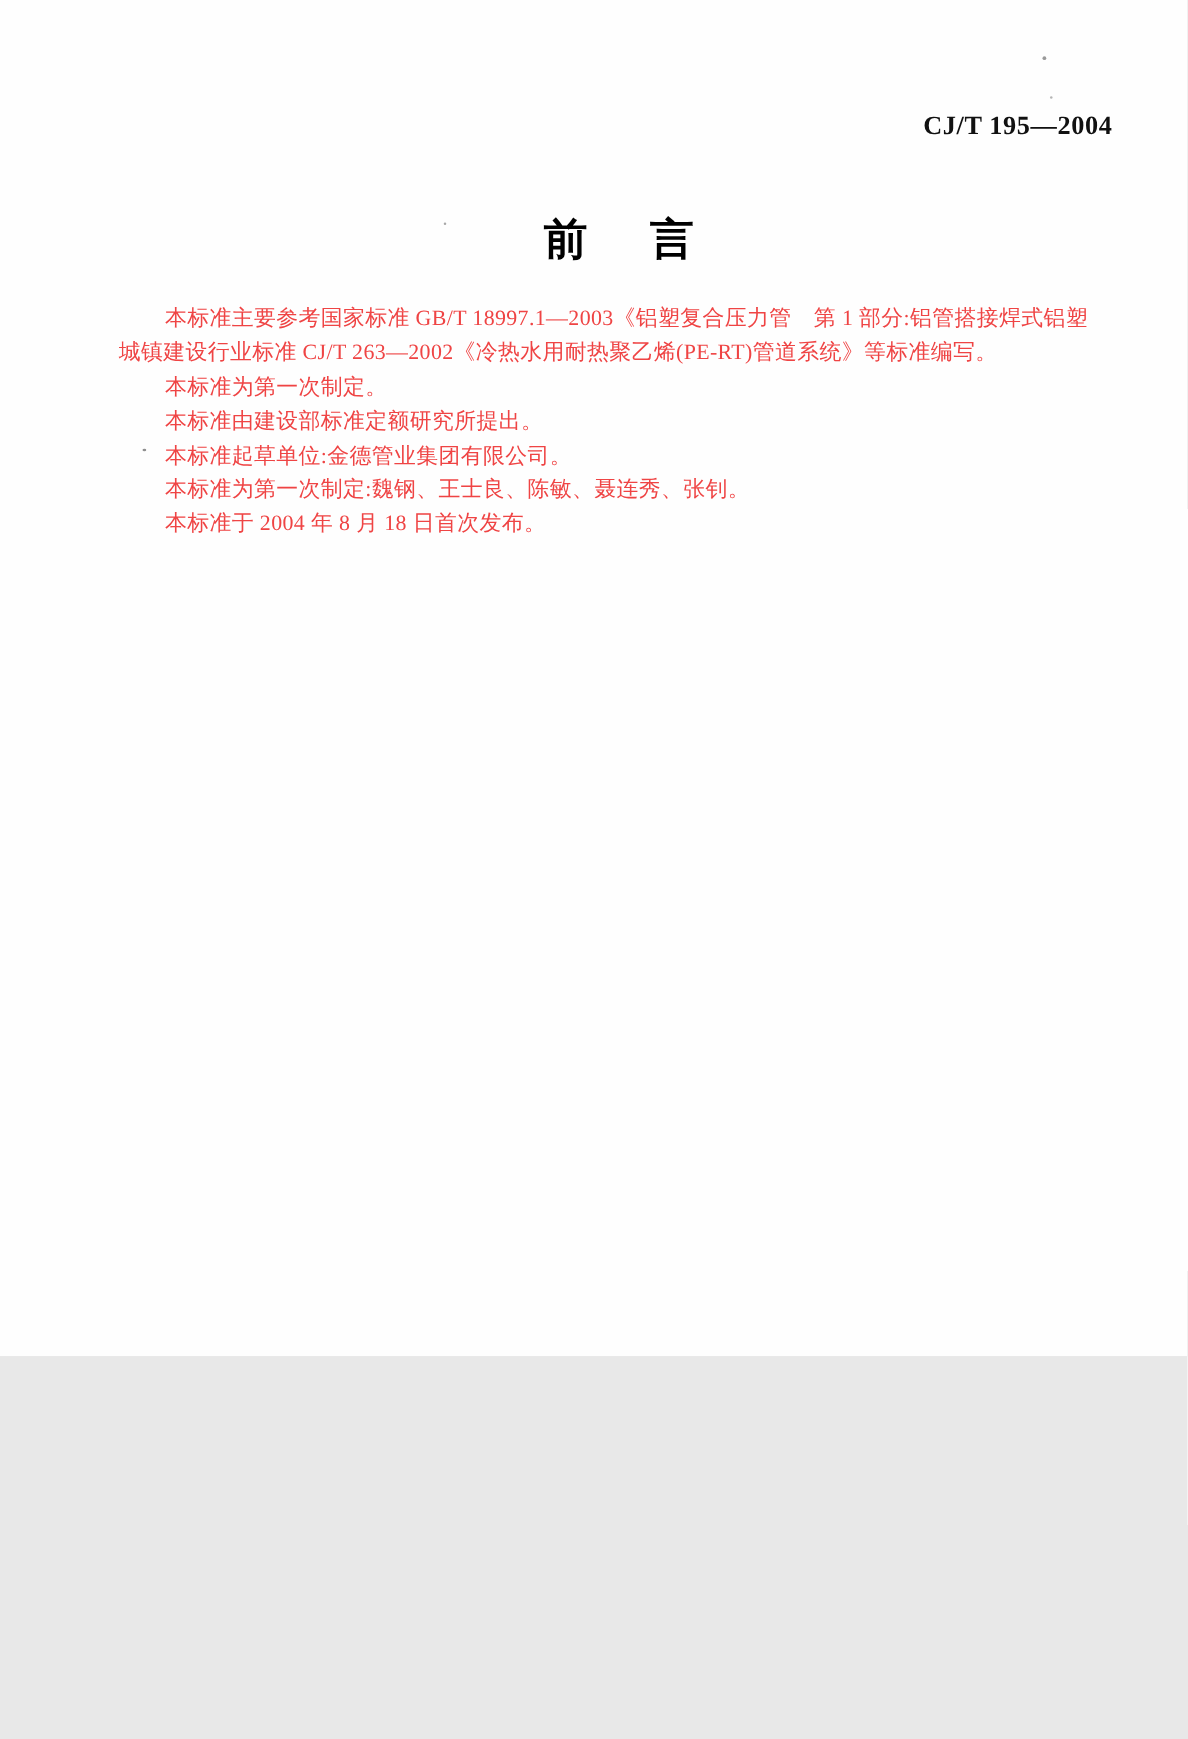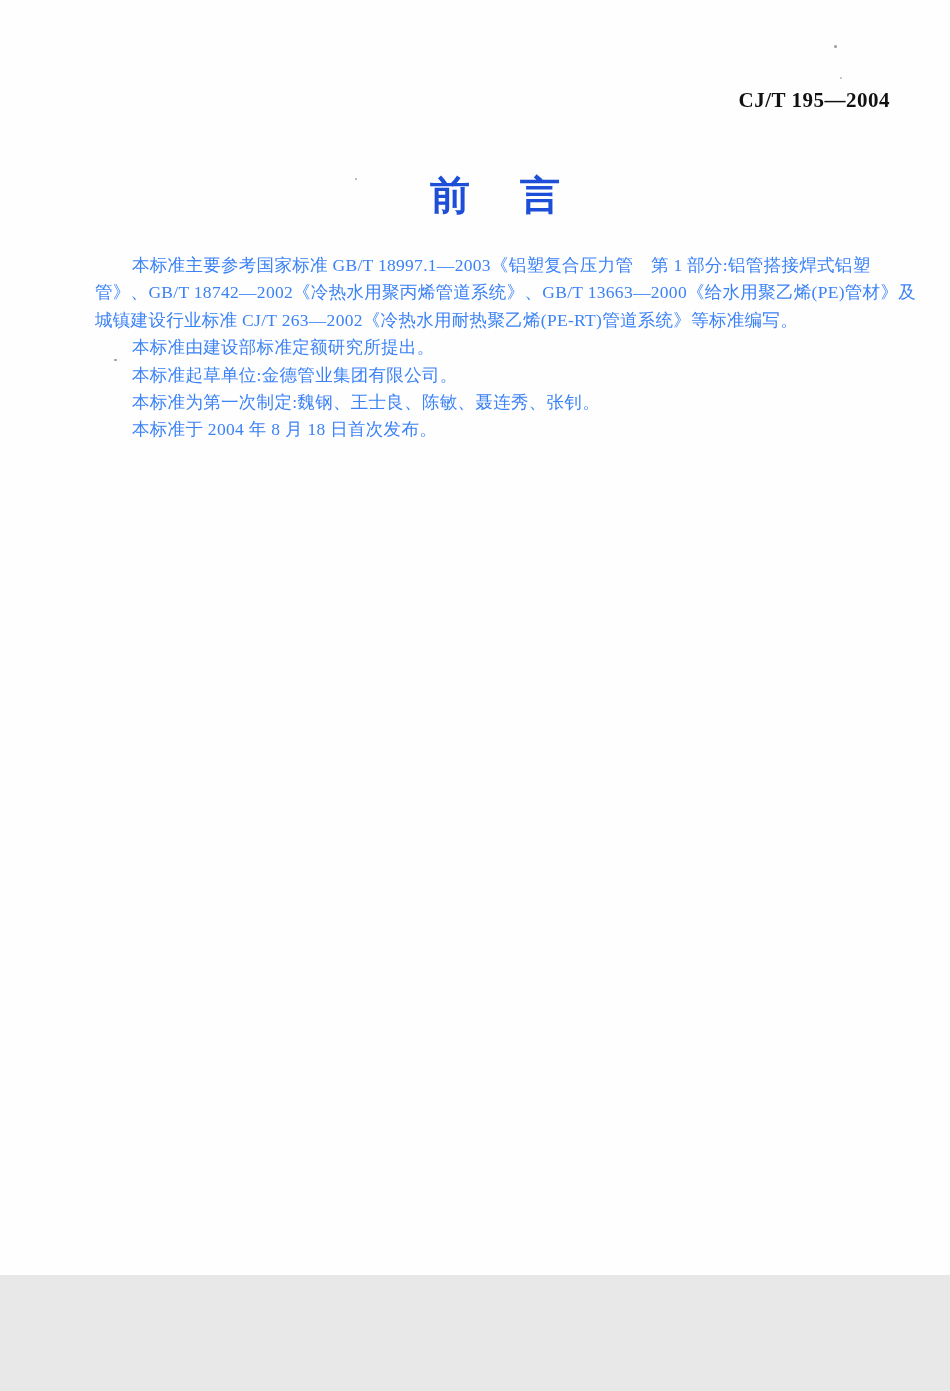--- a/index.html
+++ b/index.html
@@ -3,21 +3,21 @@
 <meta charset="utf-8">
 <style>
   html, body {
     margin: 0;
     padding: 0;
     background: #e8e8e8;
   }
   .page {
     position: relative;
     width: 950px;
-    height: 1275px;
+    height: 1085px;
     margin: 0 auto;
     background: #fefefe;
     overflow: hidden;
     font-family: "Liberation Serif", "DejaVu Serif", serif;
     color: #111;
   }
   .header-code {
     position: absolute;
     top: 88px;
     right: 60px;
@@ -26,36 +26,36 @@
     letter-spacing: 0.5px;
     font-family: "Liberation Serif", "DejaVu Serif", serif;
   }
   .doc-title {
     position: absolute;
     top: 168px;
     left: 50%;
     transform: translateX(calc(-50% + 20px));
     margin: 0;
     font-family: "Liberation Sans", "DejaVu Sans", sans-serif;
-    font-size: 40px;
+    font-size: 35px;
     font-weight: bold;
-    color: #1d4ed8;
+    color: #000000;
     white-space: nowrap;
   }
   .doc-title .gap {
     display: inline-block;
     width: 50px;
   }
   .body-text {
     position: absolute;
-    top: 252px;
+    top: 241px;
     left: 95px;
     width: 800px;
     font-size: 17.5px;
-    color: #3b82f6;
+    color: #ef4444;
   }
   .line {
     height: 27.4px;
     line-height: 27.4px;
     white-space: nowrap;
     letter-spacing: 0.3px;
   }
   .line.indent {
     padding-left: 37px;
   }
@@ -83,22 +83,22 @@
 <body>
 
 <div class="page">
 
   <div class="header-code">CJ/T 195—2004</div>
 
   <h1 class="doc-title"><span>前</span><span class="gap"></span><span>言</span></h1>
 
   <div class="body-text">
     <div class="line indent">本标准主要参考国家标准 GB/T 18997.1—2003《铝塑复合压力管　第 1 部分:铝管搭接焊式铝塑</div>
-    <div class="line">管》、GB/T 18742—2002《冷热水用聚丙烯管道系统》、GB/T 13663—2000《给水用聚乙烯(PE)管材》及</div>
     <div class="line">城镇建设行业标准 CJ/T 263—2002《冷热水用耐热聚乙烯(PE-RT)管道系统》等标准编写。</div>
+    <div class="line indent">本标准为第一次制定。</div>
     <div class="line indent">本标准由建设部标准定额研究所提出。</div>
     <div class="line indent">本标准起草单位:金德管业集团有限公司。</div>
     <div class="line indent">本标准为第一次制定:魏钢、王士良、陈敏、聂连秀、张钊。</div>
     <div class="line indent">本标准于 2004 年 8 月 18 日首次发布。</div>
   </div>
 
   <div class="page-number">I</div>
 
   <div class="speck s1"></div>
   <div class="speck s2"></div>

